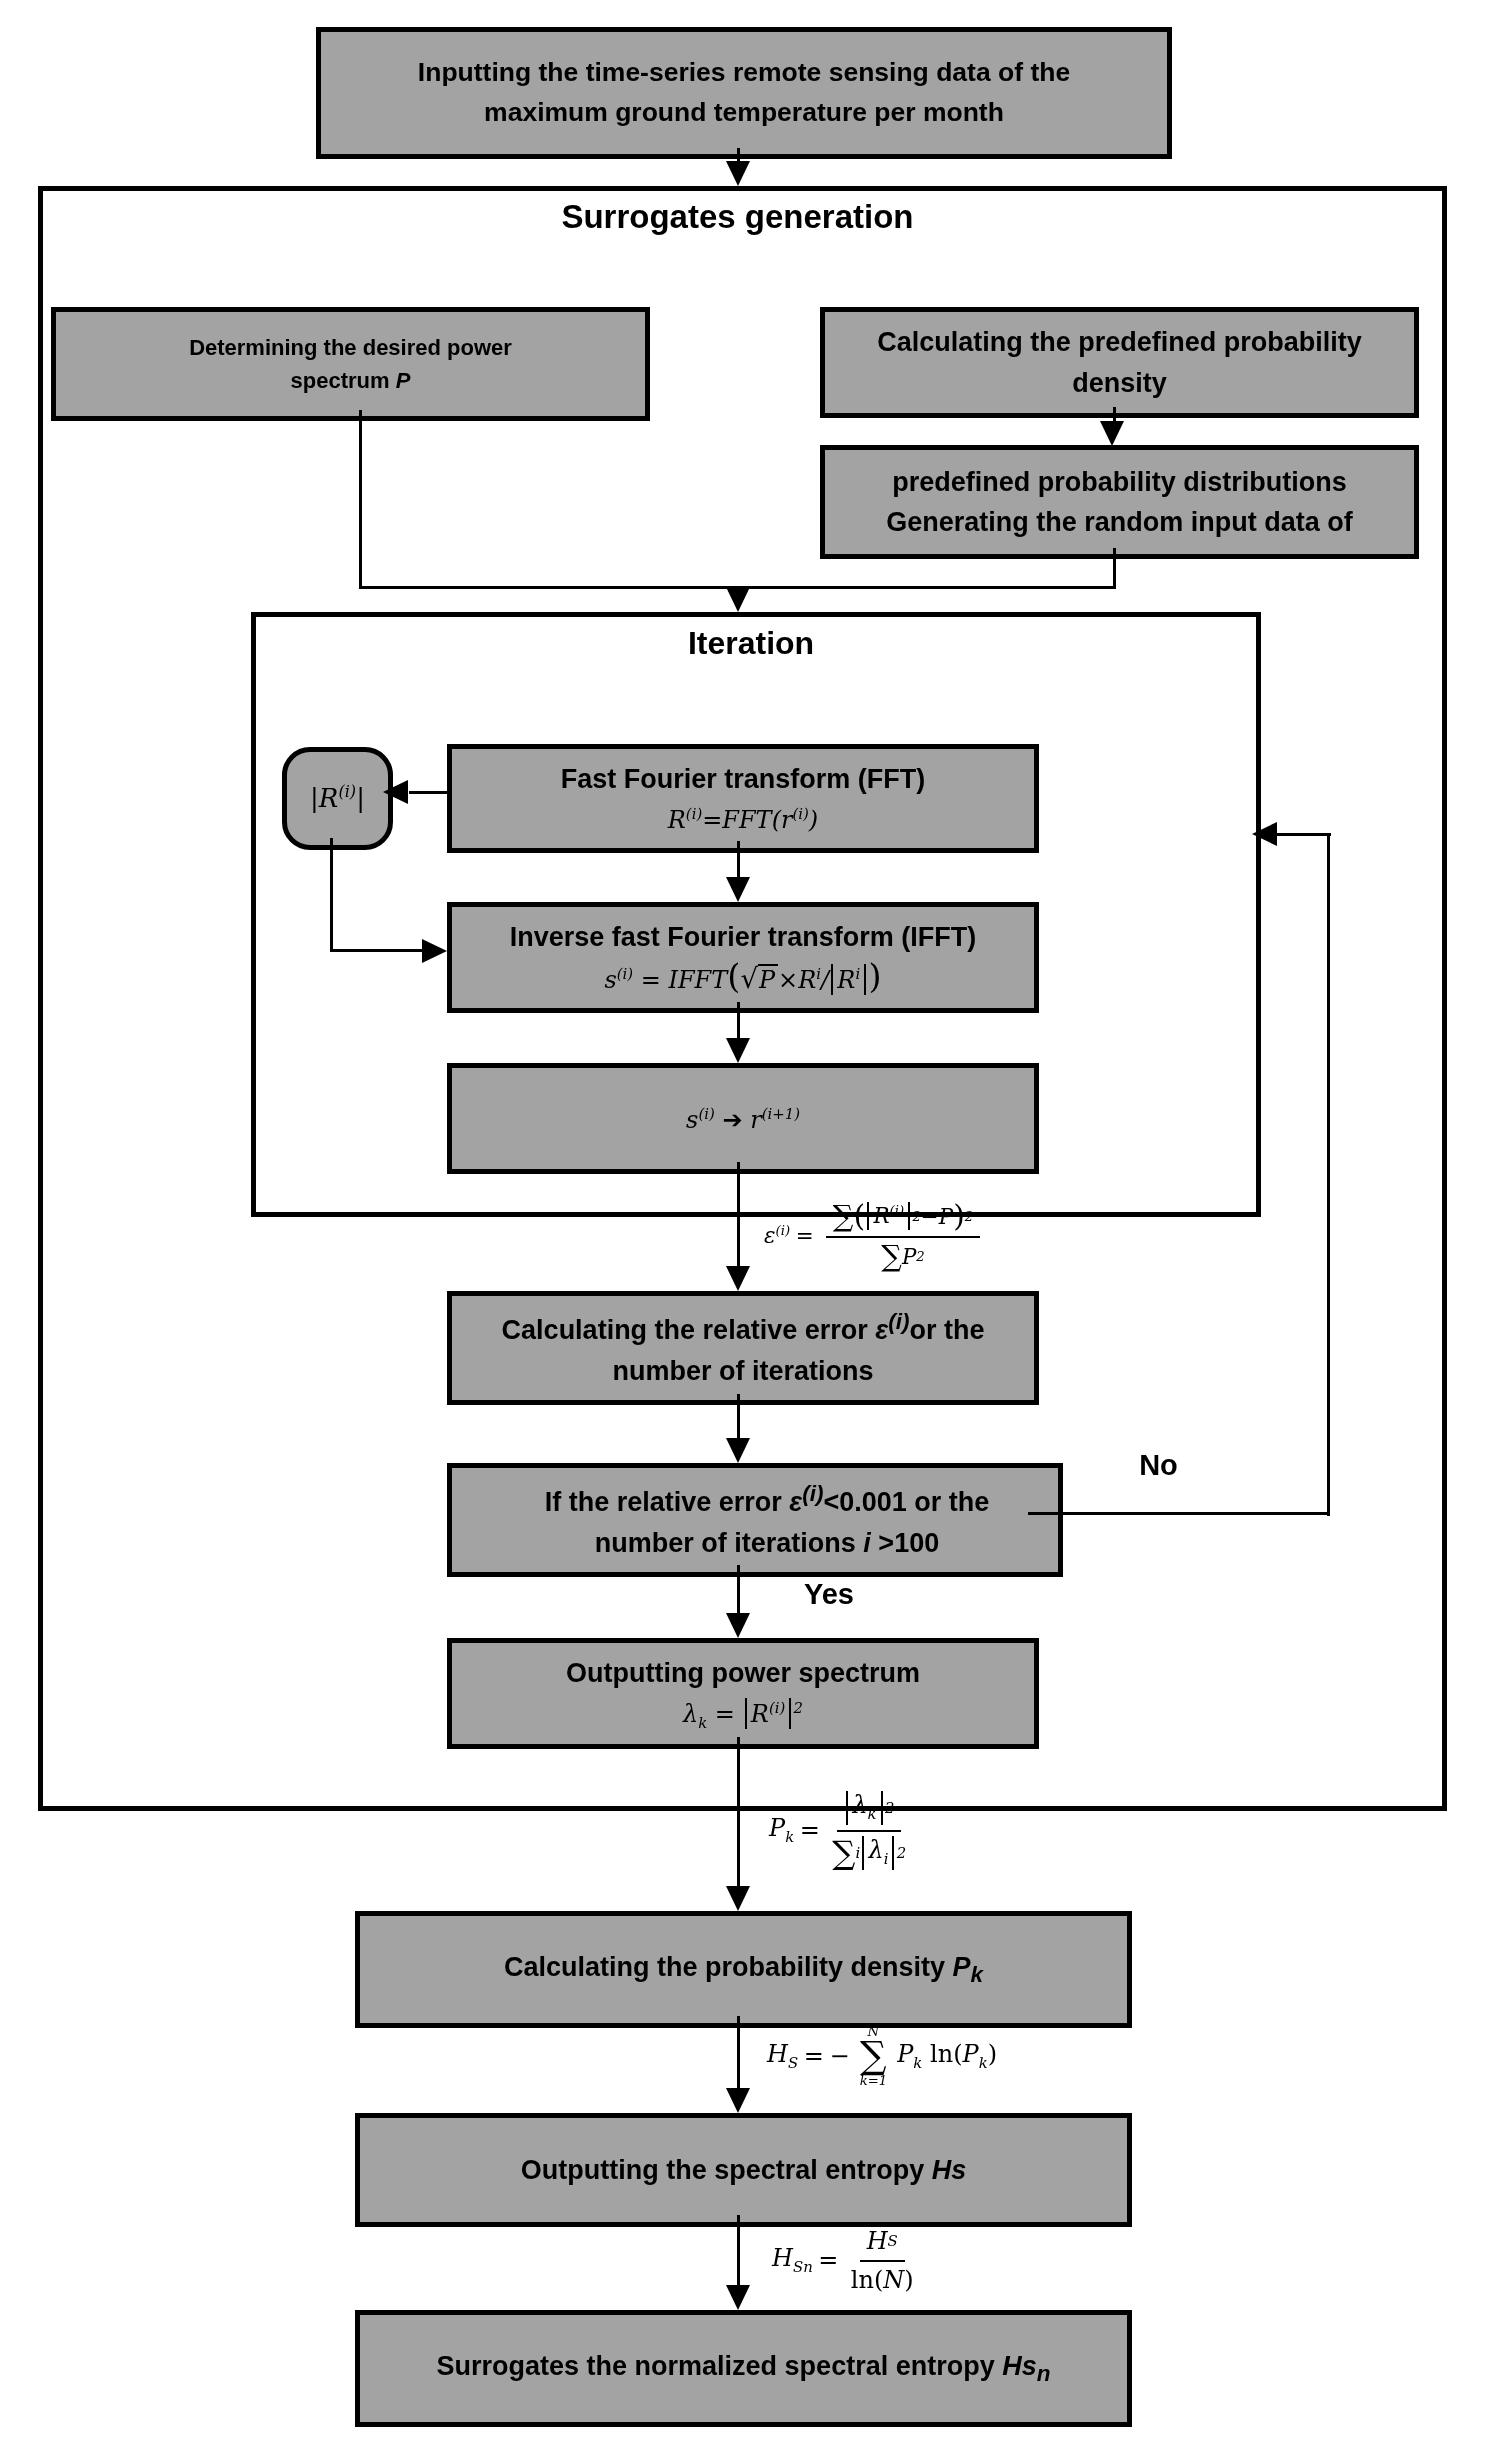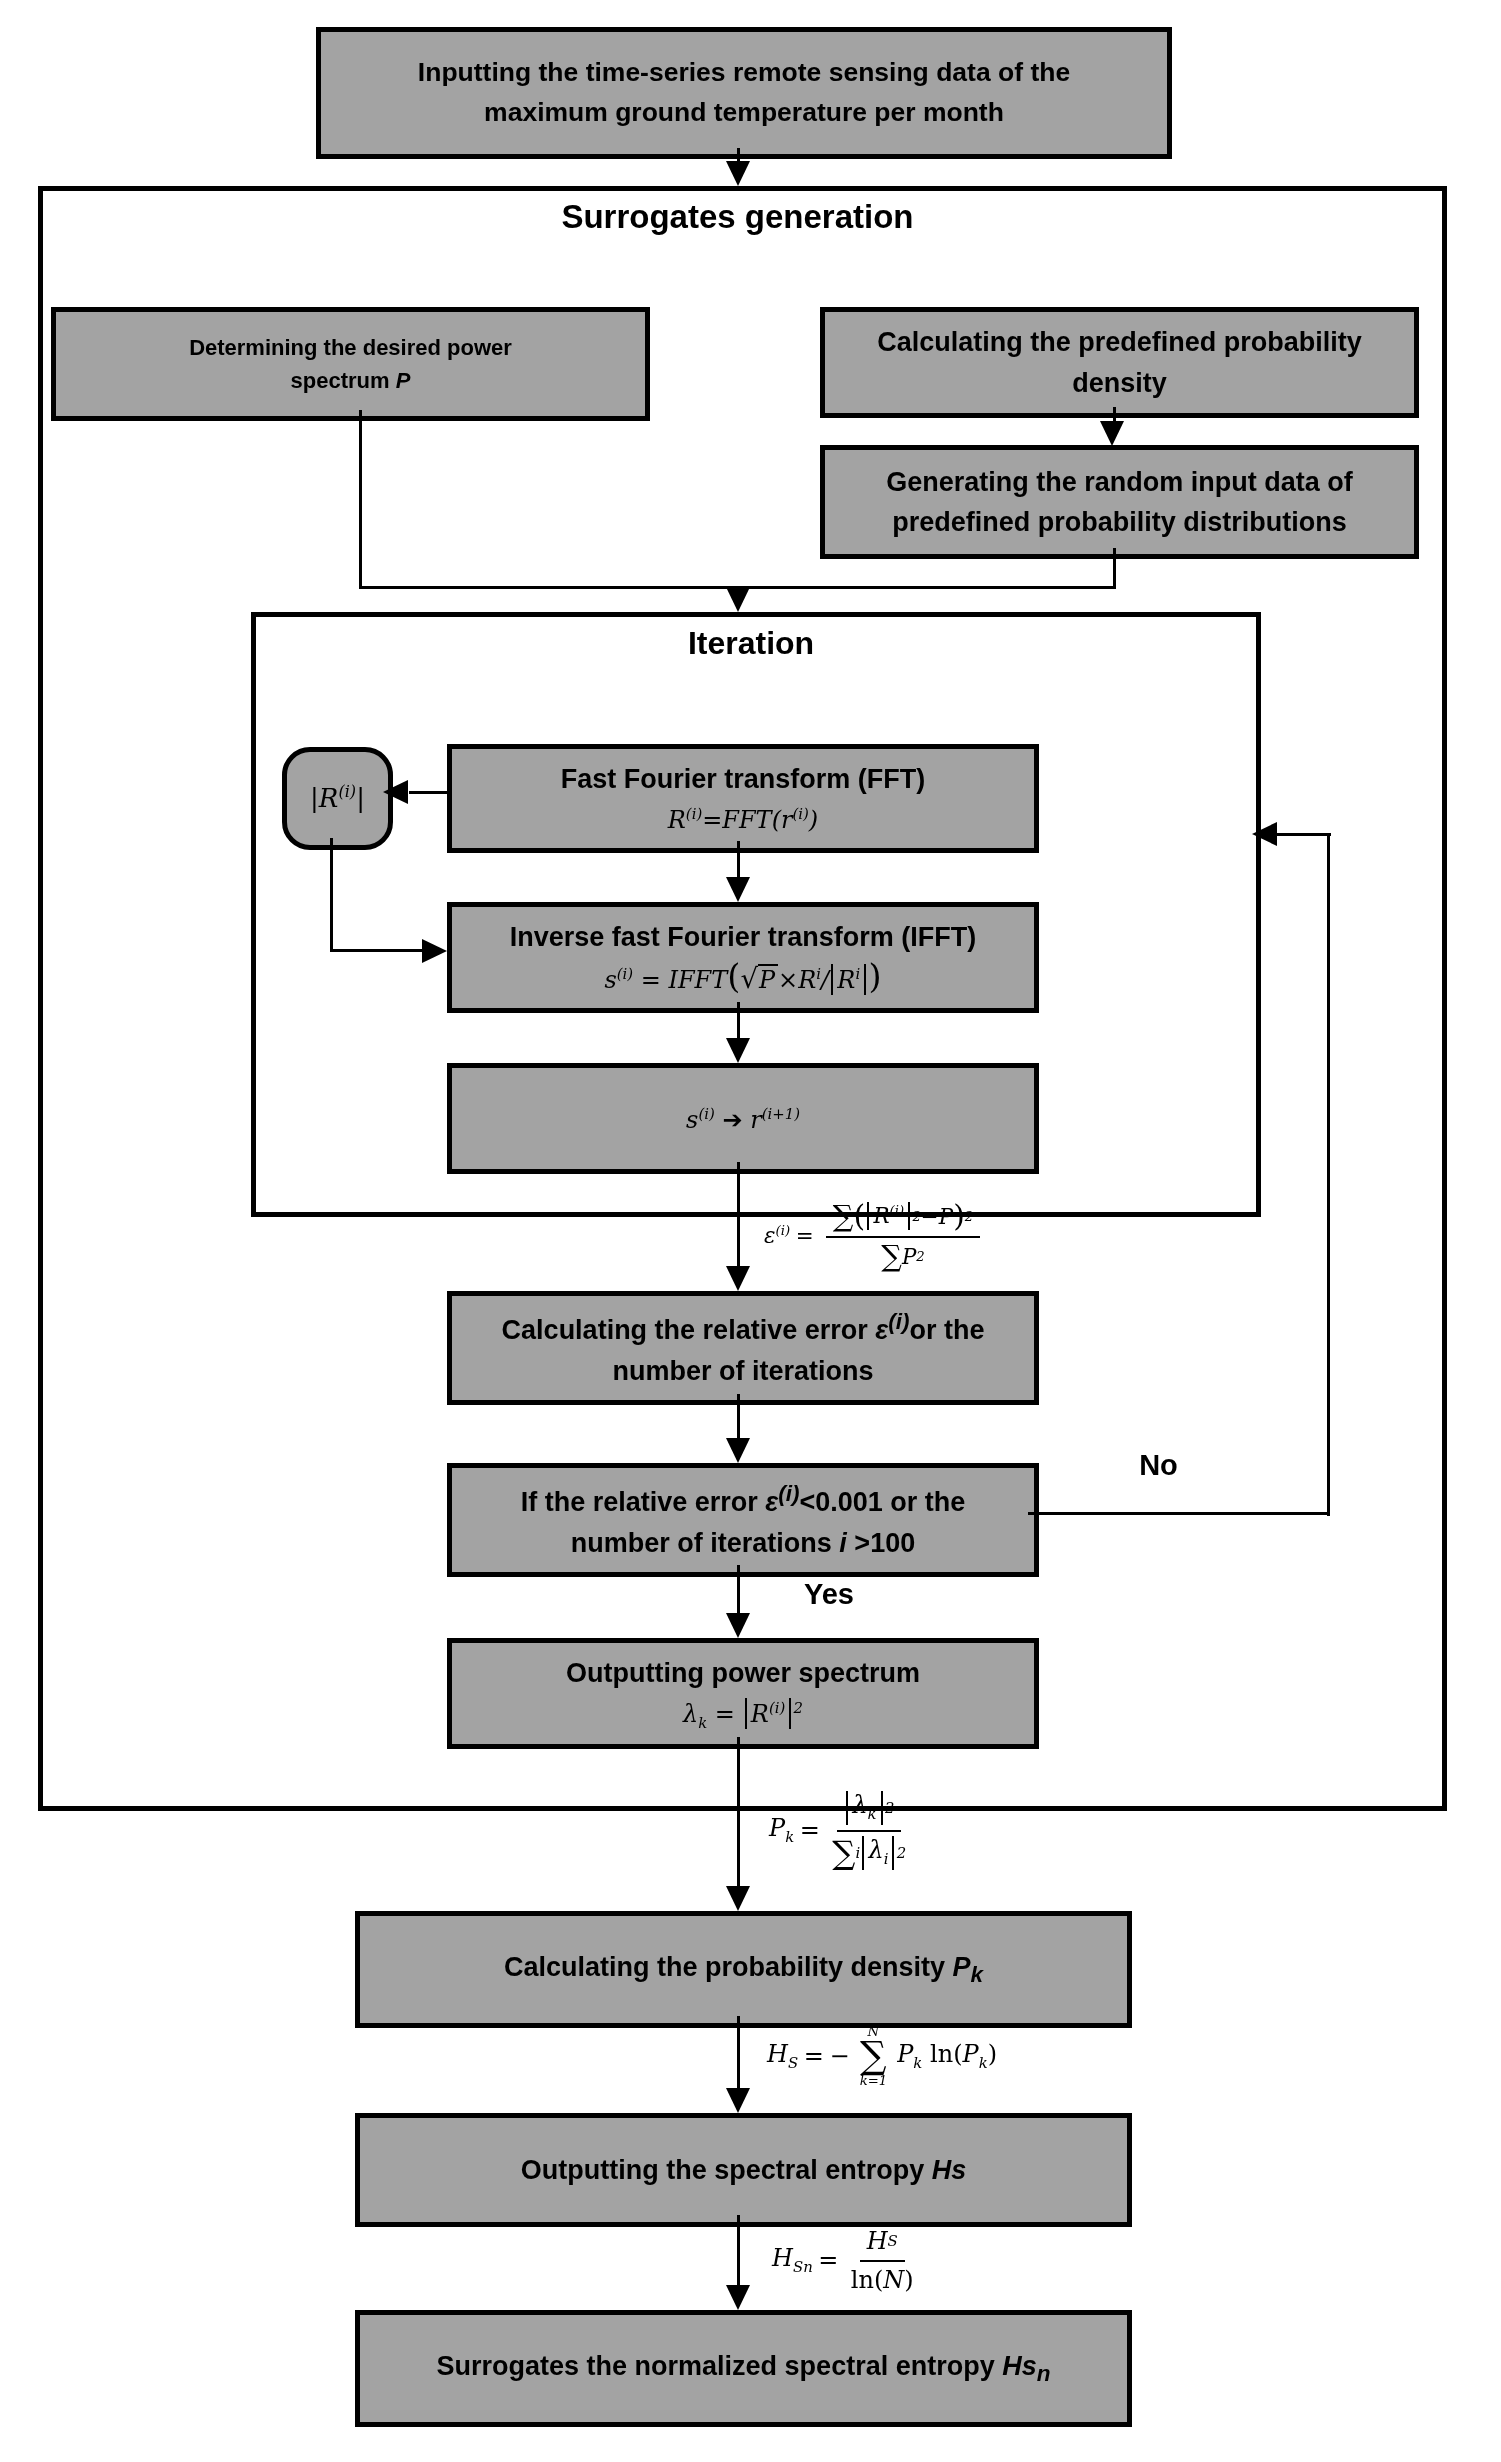--- a/index.html
+++ b/index.html
@@ -54,21 +54,21 @@
   .b-det{left:51px;top:307px;width:589px;height:104px;font-size:22px;}
   .b-cpre{left:820px;top:307px;width:589px;height:101px;font-size:27px;}
   .b-gen{left:820px;top:445px;width:589px;height:104px;font-size:27px;}
   .f-iter{left:251px;top:612px;width:1000px;height:595px;}
   .t-iter{left:251px;top:625px;width:1000px;font-size:32px;}
   .b-rabs{left:282px;top:747px;width:101px;height:93px;font-size:26px;border-radius:28px;}
   .b-fft{left:447px;top:744px;width:582px;height:99px;font-size:27px;}
   .b-ifft{left:447px;top:902px;width:582px;height:101px;font-size:27px;}
   .b-rank{left:447px;top:1063px;width:582px;height:101px;font-size:27px;}
   .b-cerr{left:447px;top:1291px;width:582px;height:104px;font-size:27px;}
-  .b-if{left:447px;top:1463px;width:582px;height:104px;font-size:27px;}
+  .b-if{left:447px;top:1463px;width:582px;height:104px;font-size:27px;padding-left:24px;}
   .b-out{left:447px;top:1638px;width:582px;height:101px;font-size:27px;}
   .b-cprob{left:355px;top:1911px;width:767px;height:107px;font-size:27px;}
   .b-cspec{left:355px;top:2113px;width:767px;height:104px;font-size:27px;}
   .b-cnorm{left:355px;top:2310px;width:767px;height:107px;font-size:27px;}
   .fm-fft,.fm-ifft,.fm-rank,.fm-out{font-size:24px;}
   .fm-eps{left:764px;top:1200px;font-size:21.4px;}
   .fm-pk{left:769px;top:1790px;font-size:24px;}
   .fm-hs{left:767px;top:2025px;font-size:24px;}
   .fm-hsn{left:772px;top:2226px;font-size:24px;}
   .lb-no{left:1116px;top:1449px;width:85px;font-size:29px;}
@@ -97,22 +97,22 @@
 
   <div class="box b-cpre">
     <span>Calculating the predefined probability</span>
     <span>density</span>
   </div>
 
   <div class="vline" style="left:1113px;top:407px;width:3.4px;height:17px;"></div>
   <div class="ah-down" style="left:1100px;top:421px;"></div>
 
   <div class="box b-gen">
+    <span>predefined probability distributions</span>
     <span>Generating the random input data of</span>
-    <span>predefined probability distributions</span>
   </div>
 
   <div class="vline" style="left:359px;top:410px;width:3.4px;height:179px;"></div>
   <div class="vline" style="left:1113px;top:548px;width:3.4px;height:41px;"></div>
   <div class="hline" style="left:359px;top:586px;width:757px;height:3.4px;"></div>
   <div class="vline" style="left:737px;top:586px;width:3.4px;height:5.6px;"></div>
   <div class="ah-down" style="left:726px;top:587px;"></div>
 
   <div class="frame f-iter"></div>
   <div class="ctitle t-iter">Iteration</div>

